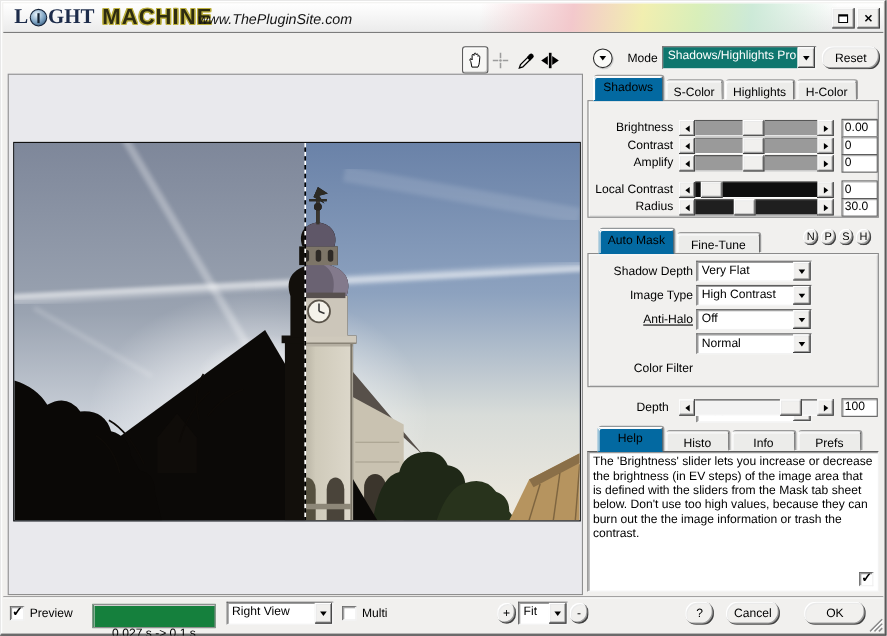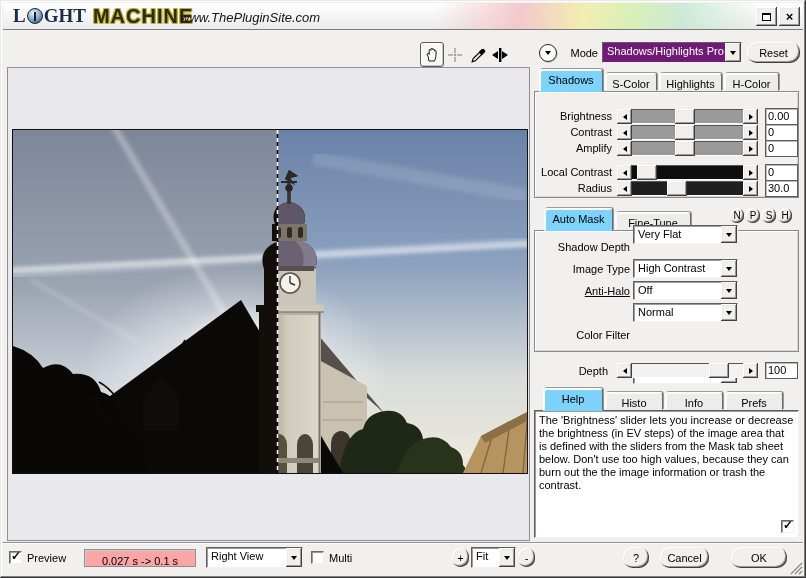--- a/index.html
+++ b/index.html
@@ -42,42 +42,42 @@
   .preview-panel{position:absolute;left:7px;top:67px;width:523px;height:474px;
     background:#e9e9ed;border:1px solid #8f8f8f;}
   .photo{position:absolute;left:4px;top:61px;width:516px;height:345px;border:1px solid #101010;background:#8a93a2;}
   
   .circle-btn{position:absolute;width:18px;height:18px;border:1px solid #2a2a2a;border-radius:50%;
     background:#fafaf8;display:flex;align-items:center;justify-content:center;box-shadow:1px 1px 0 #cfcfcf;}
   .rlabel{position:absolute;text-align:right;white-space:nowrap;}
   .tab{position:absolute;background:#ececea;border:1px solid;border-color:#ffffff #6a6a6a transparent #ffffff;
     border-top-left-radius:3px;border-top-right-radius:3px;text-align:center;padding-top:4px;
     box-shadow:inset 1px 1px 0 #fafafa, 1px -1px 0 #9a9a9a;}
-  .tab.active{background:#7dd3fc;z-index:3;}
+  .tab.active{background:#0369a1;z-index:3;}
   .sheet{position:absolute;background:#f1f0ee;border:1px solid #8a8a8a;
     box-shadow:inset 1px 1px 0 #ffffff, inset -1px -1px 0 #d6d6d6;}
   .whitebox{position:absolute;background:#fff;border:1px solid;border-color:#5f5f5f #f2f2f2 #f2f2f2 #5f5f5f;
     box-shadow:inset 1px 1px 0 #9c9c9c;}
   
   .sldr{position:absolute;display:flex;height:15px;}
   .sbtn{width:15px;height:15px;flex:none;}
   .strack{flex:1;position:relative;height:15px;background:#9a9a9a;
     box-shadow:inset 0 1px 0 #565656, inset 0 -1px 0 #fdfdfd;}
   .sthumb{position:absolute;top:0;width:20px;height:15px;}
   .tri-l{width:0;height:0;border-top:3px solid transparent;border-bottom:3px solid transparent;border-right:4px solid #000;}
   .tri-r{width:0;height:0;border-top:3px solid transparent;border-bottom:3px solid transparent;border-left:4px solid #000;}
   .tri-d{width:0;height:0;border-left:3.5px solid transparent;border-right:3.5px solid transparent;border-top:4px solid #000;}
   .vbox{position:absolute;width:33px;height:17px;background:#fff;border:1px solid #5c5c5c;
     box-shadow:inset 1px 1px 0 #b8b8b8;padding:1px 2px;overflow:hidden;white-space:nowrap;}
   
   .combo{position:absolute;height:19px;display:flex;background:#fff;border:1px solid;
     border-color:#5f5f5f #f2f2f2 #f2f2f2 #5f5f5f;box-shadow:inset 1px 1px 0 #9c9c9c;}
   .combo-text{flex:1;padding:2px 4px;white-space:nowrap;overflow:hidden;}
   .combo-btn{width:16px;flex:none;}
-  .combo.sel .combo-text{background:#701a75;color:#fff;}
+  .combo.sel .combo-text{background:#0f766e;color:#fff;}
   
   .chk{position:absolute;width:13px;height:13px;background:#fff;border:1px solid;
     border-color:#6a6a6a #f0f0f0 #f0f0f0 #6a6a6a;box-shadow:inset 1px 1px 0 #9a9a9a;}
   .chkmark{position:absolute;left:1px;top:-3px;font-size:12px;font-weight:bold;color:#000;}
   .blabel{position:absolute;white-space:nowrap;}
   .pushbtn{position:absolute;border-radius:10px;}
   .divider{position:absolute;left:3px;width:800px;height:2px;border-top:1px solid #8f8f8f;border-bottom:1px solid #fdfdfd;}
   .helptext{position:absolute;line-height:13px;}
 </style>
 </head>
@@ -345,21 +345,21 @@
   <div class="tab active" style="left:544px;top:208px;width:69px;height:23px;">Auto Mask</div>
   <div class="tab" style="left:615px;top:212px;width:76px;height:18px;">Fine-Tune</div>
   <div class="pushbtn btn3d" style="left:730px;top:208px;width:14px;height:15px;font-size:10px;">N</div>
   <div class="pushbtn btn3d" style="left:746px;top:208px;width:14px;height:15px;font-size:10px;">P</div>
   <div class="pushbtn btn3d" style="left:762px;top:208px;width:14px;height:15px;font-size:10px;">S</div>
   <div class="pushbtn btn3d" style="left:778px;top:208px;width:14px;height:15px;font-size:10px;">H</div>
 
   <div class="sheet" style="left:534px;top:230px;width:265px;height:122px;"></div>
 
   <div class="rlabel" style="left:534px;top:241px;width:96px;">Shadow Depth</div>
-  <div class="combo" style="left:633px;top:225px;width:105px;">
+  <div class="combo" style="left:633px;top:237px;width:105px;">
     <div class="combo-text">Very Flat</div>
     <div class="combo-btn btn3d">
         <span class="tri-d"></span>
       </div>
   </div>
 
   <div class="rlabel" style="left:534px;top:263px;width:96px;">Image Type</div>
   <div class="combo" style="left:633px;top:259px;width:105px;">
     <div class="combo-text">High Contrast</div>
     <div class="combo-btn btn3d">
@@ -416,21 +416,21 @@
     <span class="chkmark">✓</span>
   </div>
 
   <div class="divider" style="top:542px;"></div>
 
   <div class="chk" style="left:9px;top:551px;">
     <span class="chkmark">✓</span>
   </div>
   <div class="blabel" style="left:27px;top:552px;">Preview</div>
 
-  <div class="abs" style="left:84px;top:549px;width:112px;height:18px;border:1px solid #8f8f8f;background:#fca5a5;box-shadow:inset 1px 1px 0 #cfcfcf;text-align:center;padding-top:5px;">0.027 s -&gt; 0.1 s</div>
+  <div class="abs" style="left:84px;top:549px;width:112px;height:18px;border:1px solid #8f8f8f;background:#15803d;box-shadow:inset 1px 1px 0 #cfcfcf;text-align:center;padding-top:20px;">0.027 s -&gt; 0.1 s</div>
 
   <div class="combo" style="left:206px;top:547px;width:97px;height:21px;">
     <div class="combo-text">Right View</div>
     <div class="combo-btn btn3d">
         <span class="tri-d"></span>
       </div>
   </div>
 
   <div class="chk" style="left:311px;top:551px;">
     <span class="chkmark"></span>

